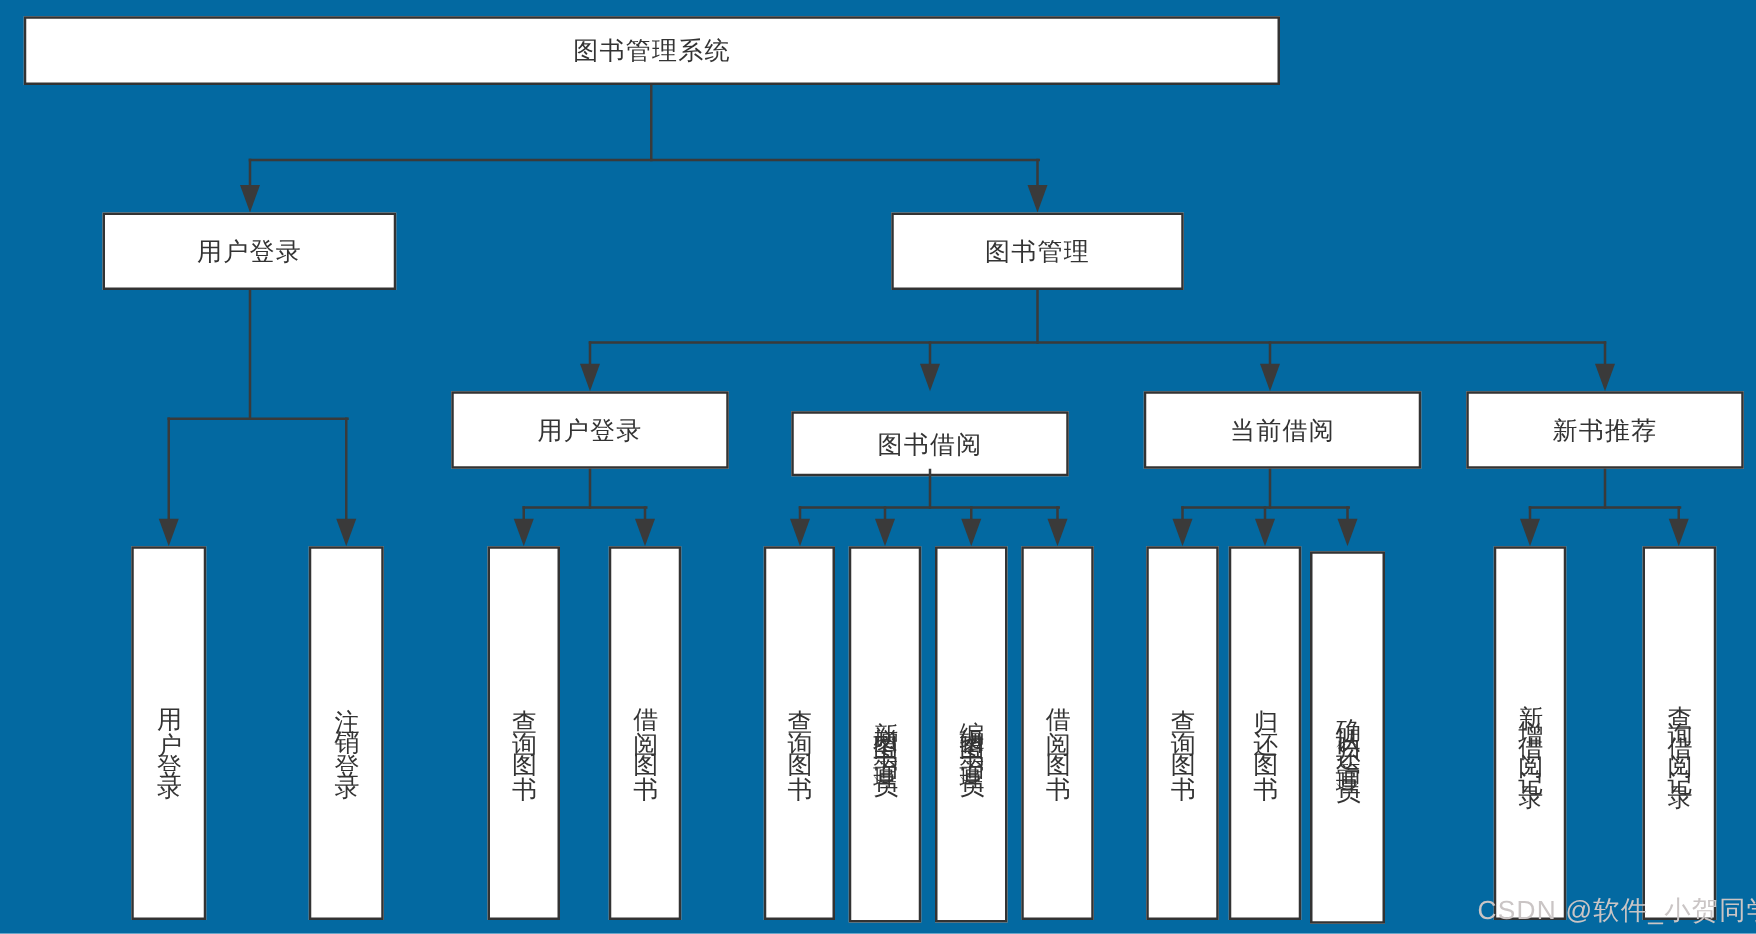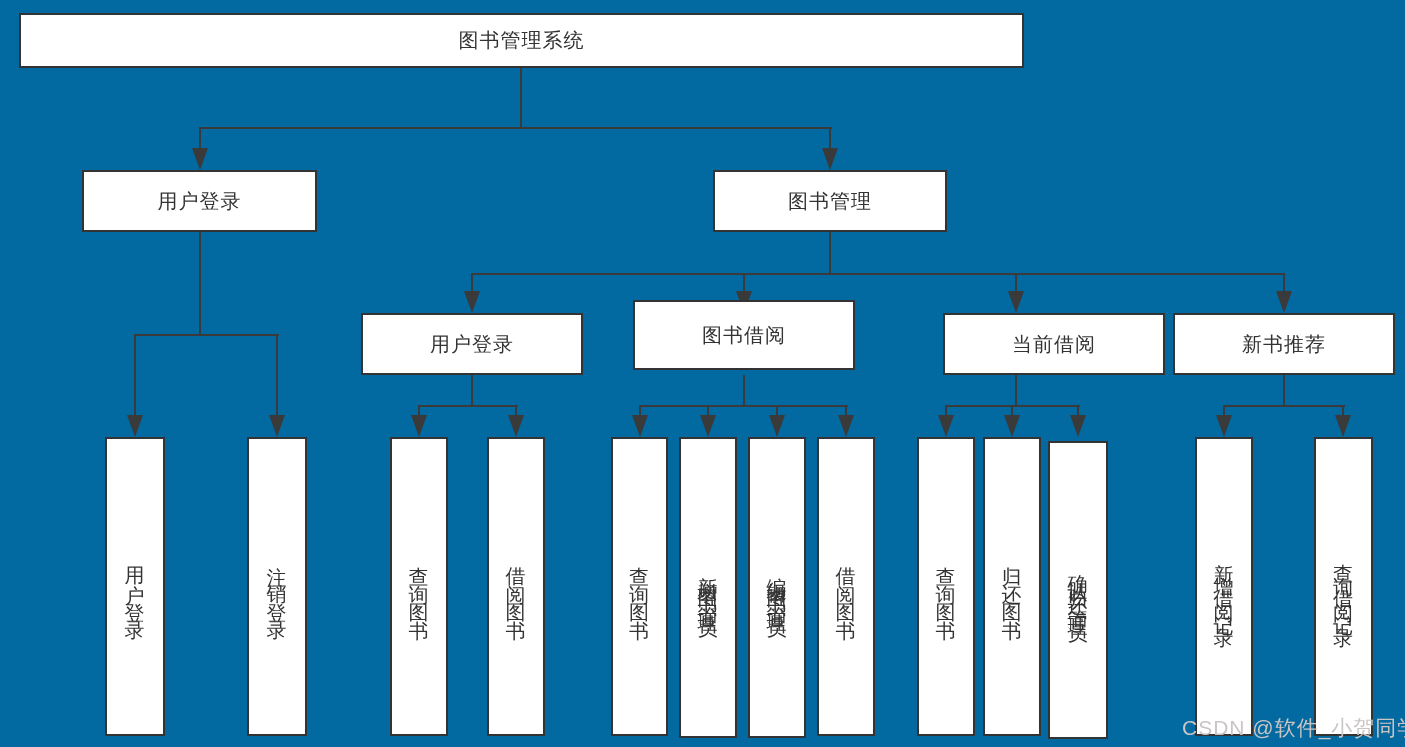--- a/index.html
+++ b/index.html
@@ -82,22 +82,22 @@
   <div class="vline" style="left:471px;top:273px;height:20px;"></div>
   <div class="vline" style="left:743px;top:273px;height:20px;"></div>
   <div class="vline" style="left:1015px;top:273px;height:20px;"></div>
   <div class="vline" style="left:1283px;top:273px;height:20px;"></div>
   <div class="arrow" style="left:464px;top:291px;"></div>
   <div class="arrow" style="left:736px;top:291px;"></div>
   <div class="arrow" style="left:1008px;top:291px;"></div>
   <div class="arrow" style="left:1276px;top:291px;"></div>
 
   <div class="box" style="left:361px;top:313px;width:222px;height:62px;">用户登录</div>
-  <div class="box" style="left:633px;top:300px;width:222px;height:70px;">图书借阅</div>
-  <div class="box" style="left:943px;top:313px;width:222px;height:62px;text-align:right;">当前借阅</div>
+  <div class="box" style="left:633px;top:329px;width:222px;height:52px;">图书借阅</div>
+  <div class="box" style="left:915px;top:313px;width:222px;height:62px;text-align:right;">当前借阅</div>
   <div class="box" style="left:1173px;top:313px;width:222px;height:62px;">新书推荐</div>
 
   <div class="vline" style="left:471px;top:375px;height:32px;"></div>
   <div class="vline" style="left:743px;top:375px;height:32px;"></div>
   <div class="vline" style="left:1015px;top:375px;height:32px;"></div>
   <div class="vline" style="left:1283px;top:375px;height:32px;"></div>
 
   <div class="hline" style="left:418px;top:405px;width:100px;"></div>
   <div class="hline" style="left:639px;top:405px;width:209px;"></div>
   <div class="hline" style="left:945px;top:405px;width:135px;"></div>

